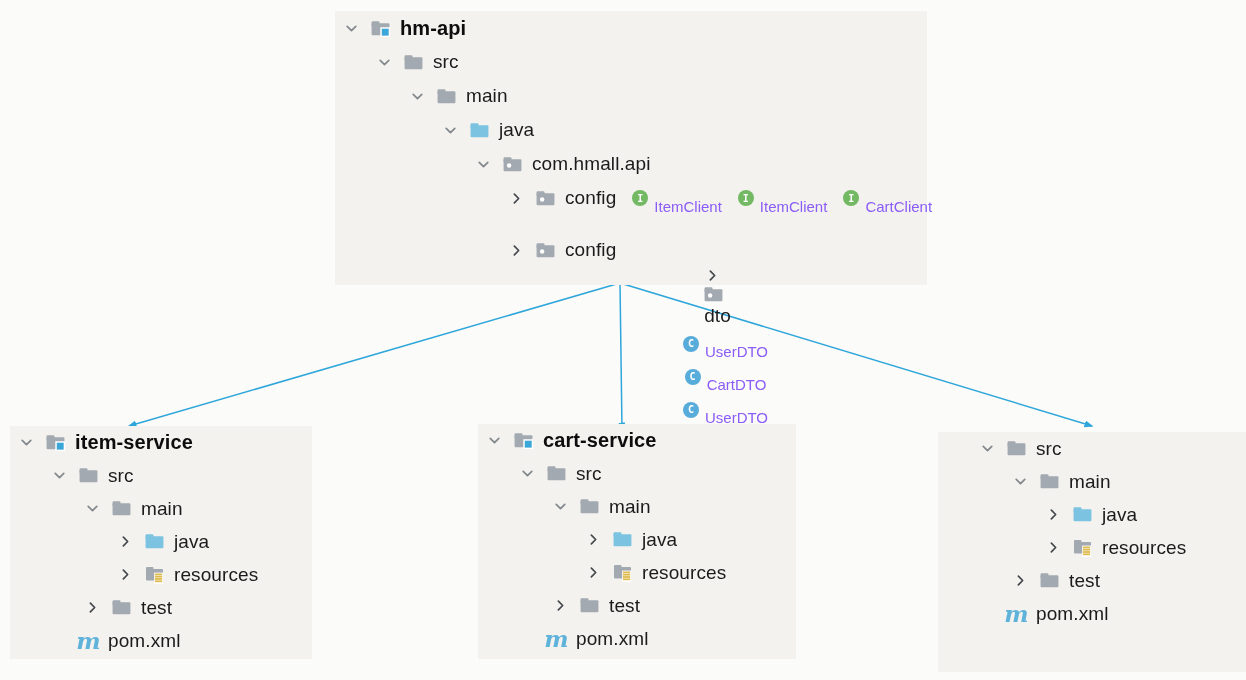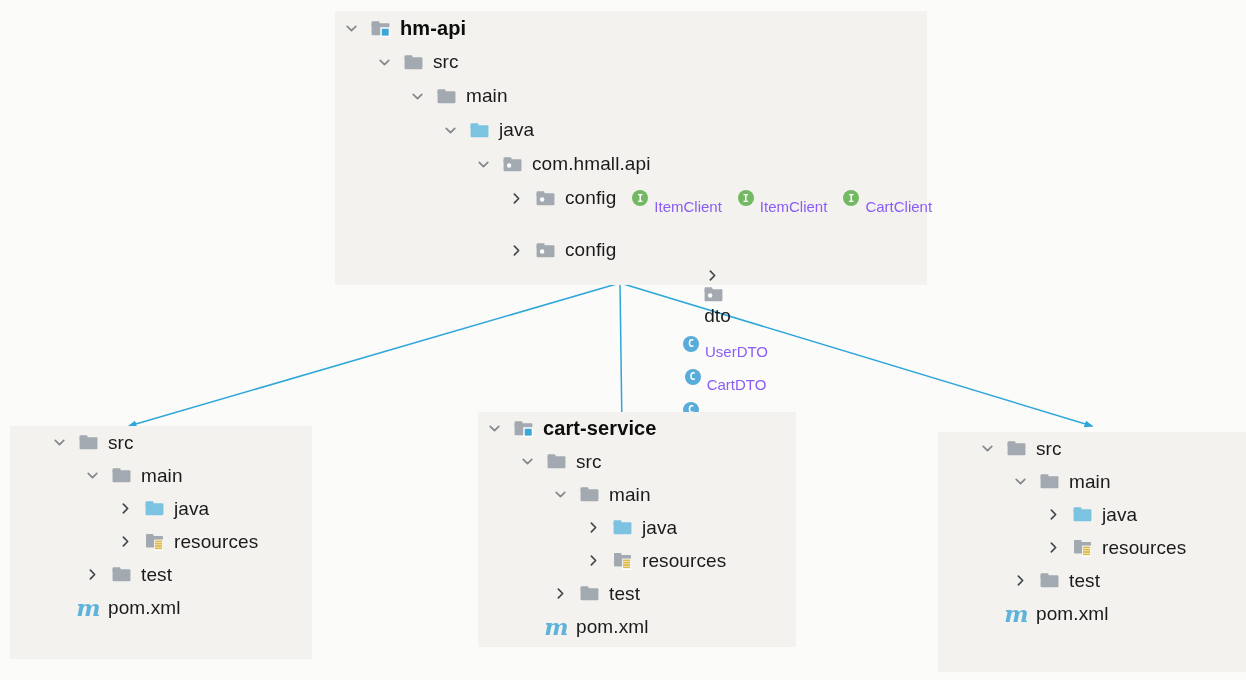--- a/index.html
+++ b/index.html
@@ -8,21 +8,21 @@
     background:#fbfbfa;
     font-family:"Liberation Sans", sans-serif;
     color:#1b1b1b;
   }
   .tree-panel{
     position:absolute;
     background:#f3f2ef;
   }
   #tree-hm   {left:335px; top:11px;  width:592px; height:274px;}
   #tree-item {left:10px;  top:426px; width:302px; height:233px;}
-  #tree-cart {left:478px; top:412px; width:318px; height:235px;}
+  #tree-cart {left:478px; top:424px; width:318px; height:235px;}
   #tree-order{left:938px; top:432px; width:308px; height:240px;}
   .tree-row{
     display:flex;align-items:center;
     height:34px;
     white-space:nowrap;
     cursor:default;
   }
   .bottom .tree-row{height:33px;}
   .chev{
     width:17px;height:17px;flex:0 0 17px;
@@ -212,20 +212,35 @@
         <span class="badge-circle" style="background: rgb(88, 172, 218);">C</span>
         <span class="badge-label">CartDTO</span>
       </span>
       <span class="badge">
         <span class="badge-circle" style="background: rgb(88, 172, 218);">C</span>
         <span class="badge-label">UserDTO</span>
       </span>
     </div>
   </div>
 <div id="tree-item" class="tree-panel bottom">
+    <div class="tree-row" style="padding-left: 8px;">
+      <span class="chev">
+        <svg width="15" height="15" viewBox="0 0 14 14">
+          <polyline points="3,5 7,9 11,5" fill="none" stroke="#83888c" stroke-width="1.6" stroke-linecap="round" stroke-linejoin="round"></polyline>
+        </svg>
+      </span>
+      <span class="node-icon">
+        <svg width="21" height="21" viewBox="0 0 20 20">
+          <rect x="1.5" y="3" width="7.5" height="5" rx="1" fill="#a3a9b0"></rect>
+          <rect x="1.5" y="5" width="17" height="11.5" rx="1" fill="#a3a9b0"></rect>
+          <rect x="10.5" y="9.5" width="8" height="8" fill="#3aa7d8" stroke="#ffffff" stroke-width="1.4"></rect>
+        </svg>
+      </span>
+      <span class="node-label bold">item-service</span>
+    </div>
     <div class="tree-row" style="padding-left: 41px;">
       <span class="chev">
         <svg width="15" height="15" viewBox="0 0 14 14">
           <polyline points="3,5 7,9 11,5" fill="none" stroke="#83888c" stroke-width="1.6" stroke-linecap="round" stroke-linejoin="round"></polyline>
         </svg>
       </span>
       <span class="node-icon">
         <svg width="21" height="21" viewBox="0 0 20 20">
           <rect x="1.5" y="3" width="7.5" height="5" rx="1" fill="#a3a9b0"></rect>
           <rect x="1.5" y="5" width="17" height="11.5" rx="1" fill="#a3a9b0"></rect>

